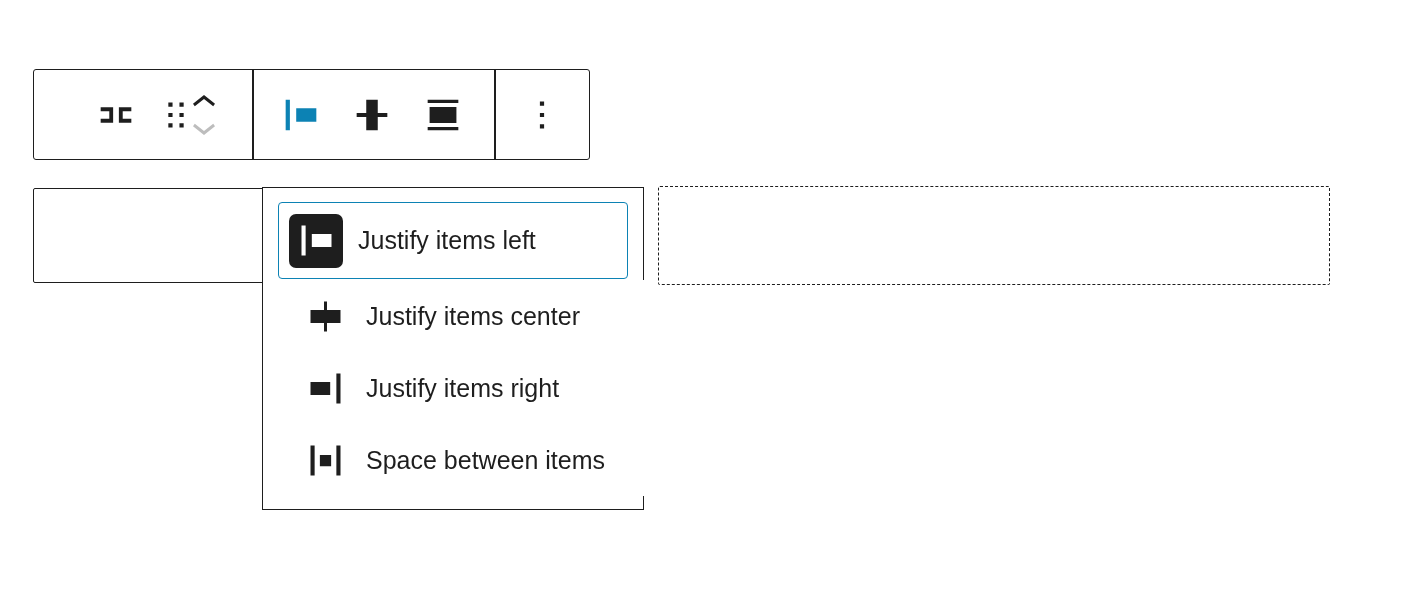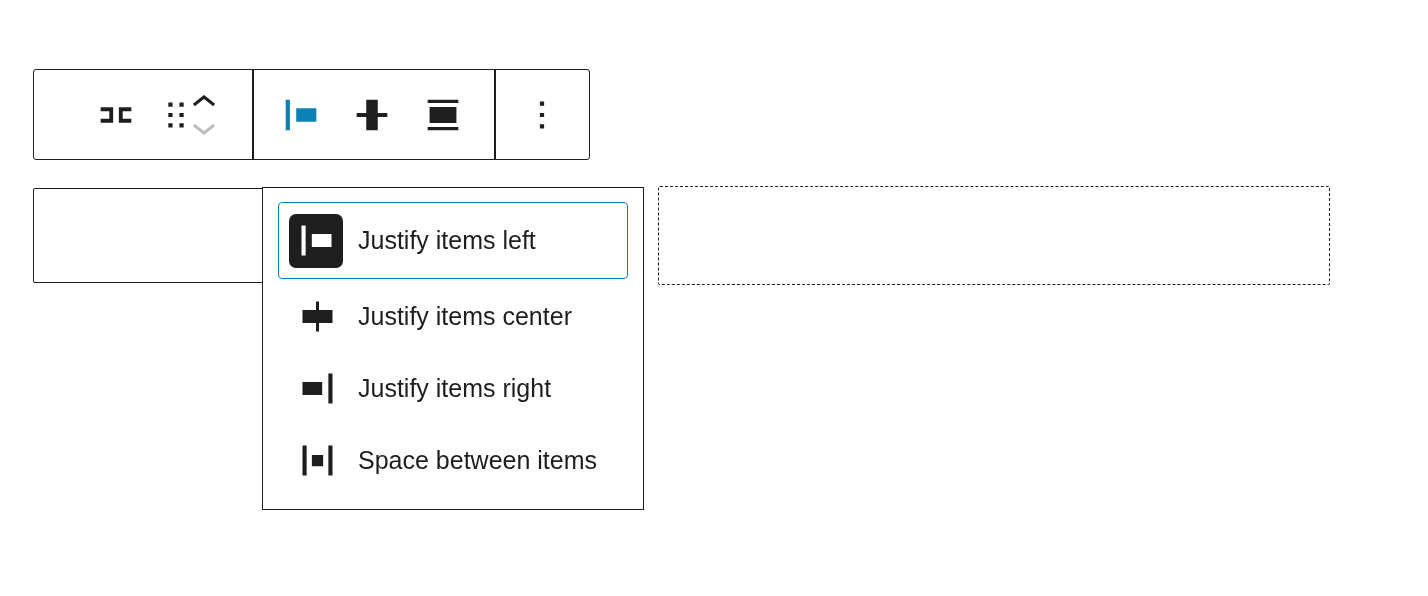--- a/index.html
+++ b/index.html
@@ -55,21 +55,21 @@
   .menu-item.selected {
     position: absolute; left: 15px; top: 14px; width: 350px; height: 77px;
     border: 1.5px solid #0c82b4; border-radius: 4px;
   }
   .menu-item.selected .icon-chip {
     width: 54px; height: 54px; margin-left: 10px; margin-right: 15px;
     background: #1e1e1e; border-radius: 7px;
     display: flex; align-items: center; justify-content: center; flex: none;
   }
   .menu-item.plain {
-    position: absolute; left: 0; width: 100%; height: 72px; padding-left: 30px; text-align: center;
+    position: absolute; left: 8px; width: 100%; height: 72px; padding-left: 30px; text-align: center;
   }
   .menu-item.plain .icon-box {
     width: 48px; height: 48px; margin-right: 17px; flex: none;
     display: flex; align-items: center; justify-content: center;
   }
   .mi-2 { top: 92px; } .mi-3 { top: 164px; } .mi-4 { top: 236px; }
 </style>
 </head>
 <body>
 

